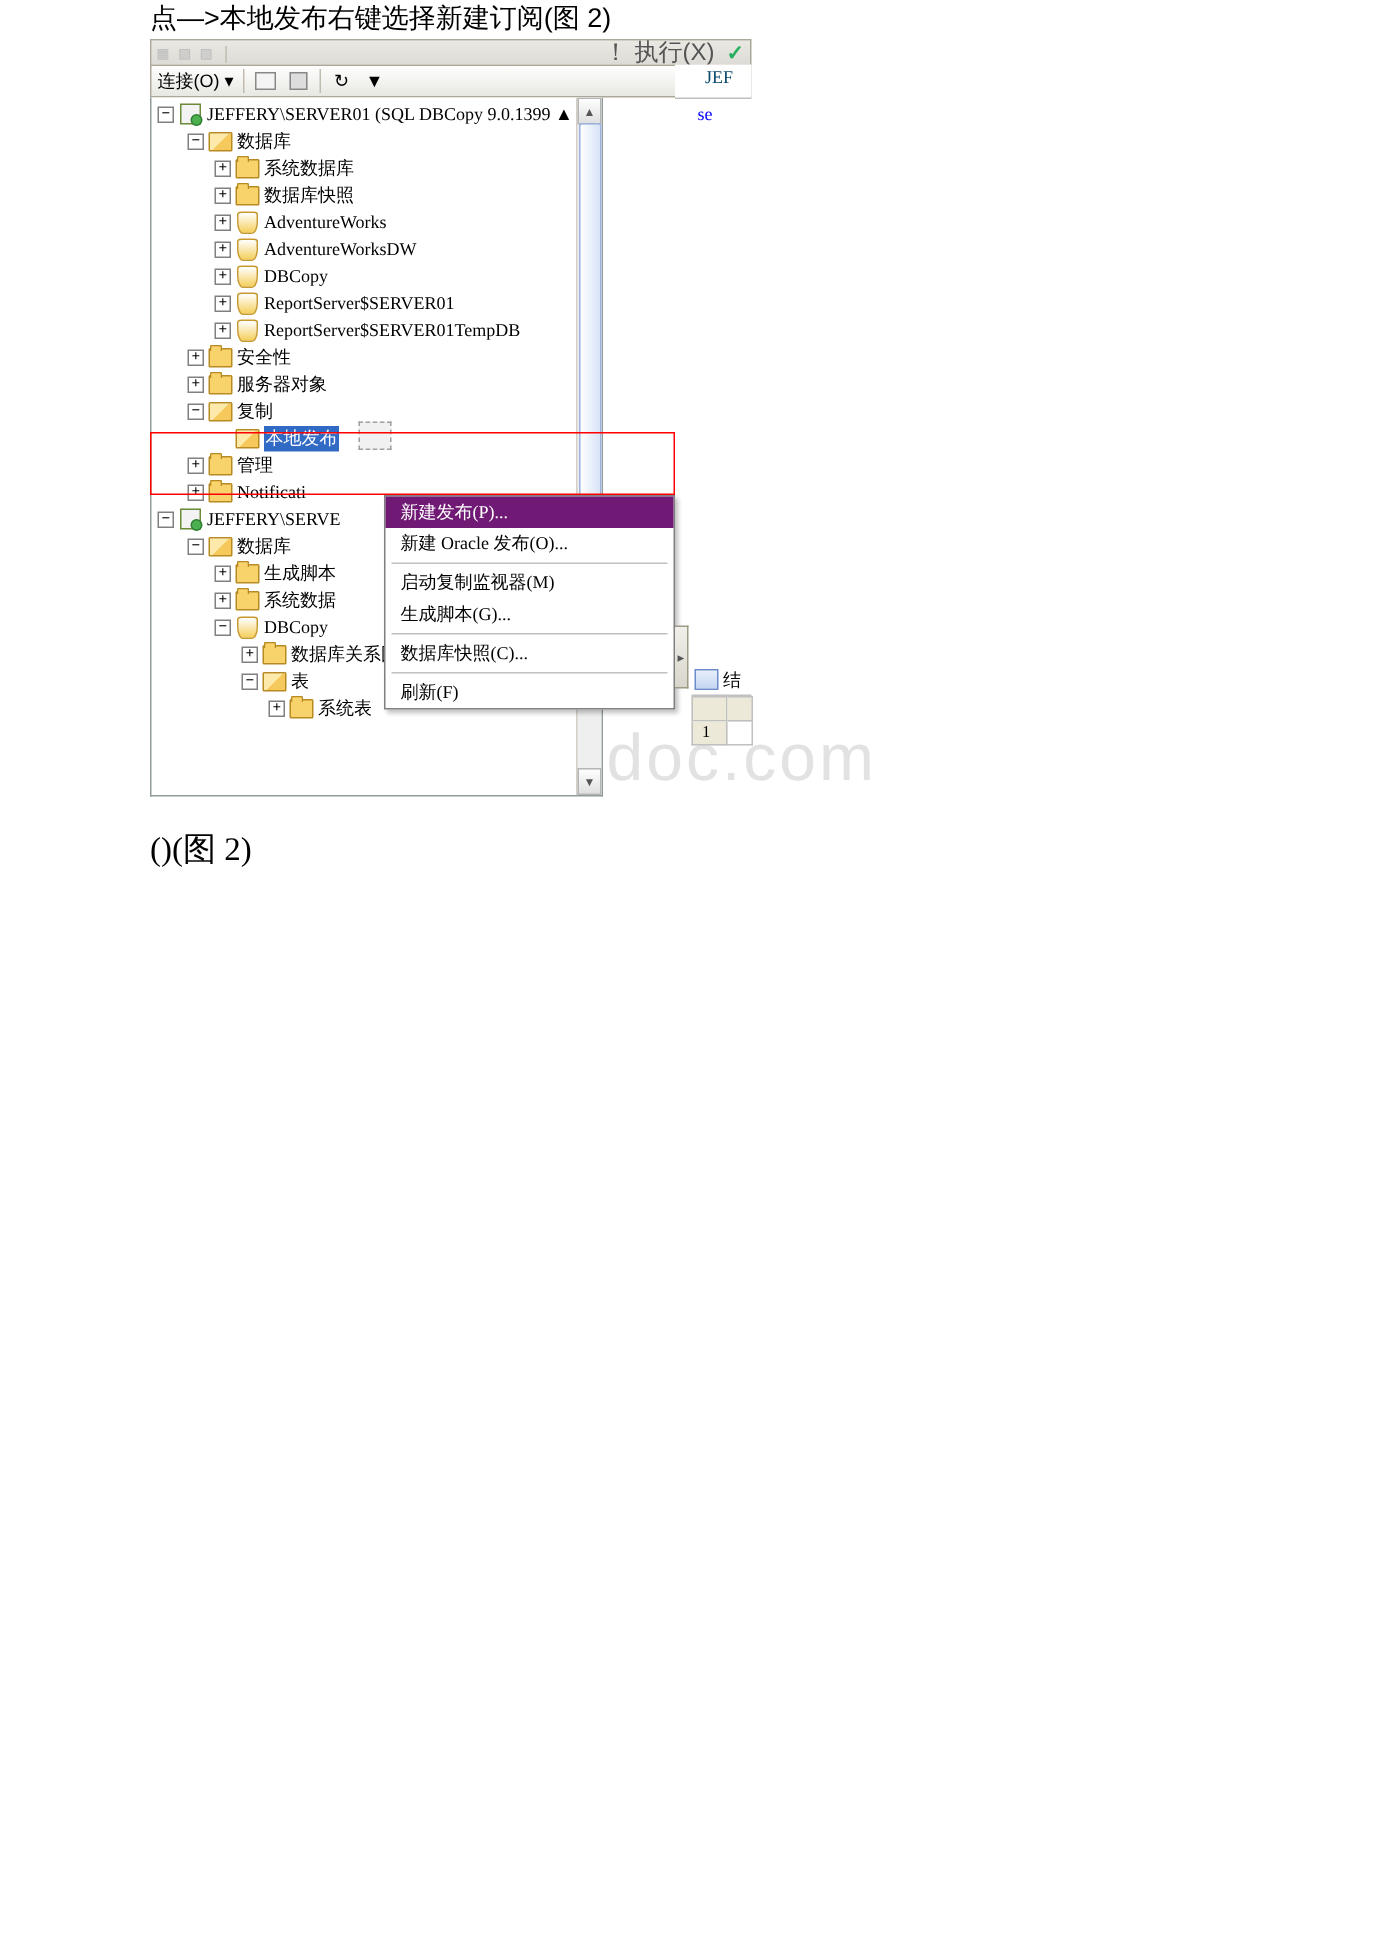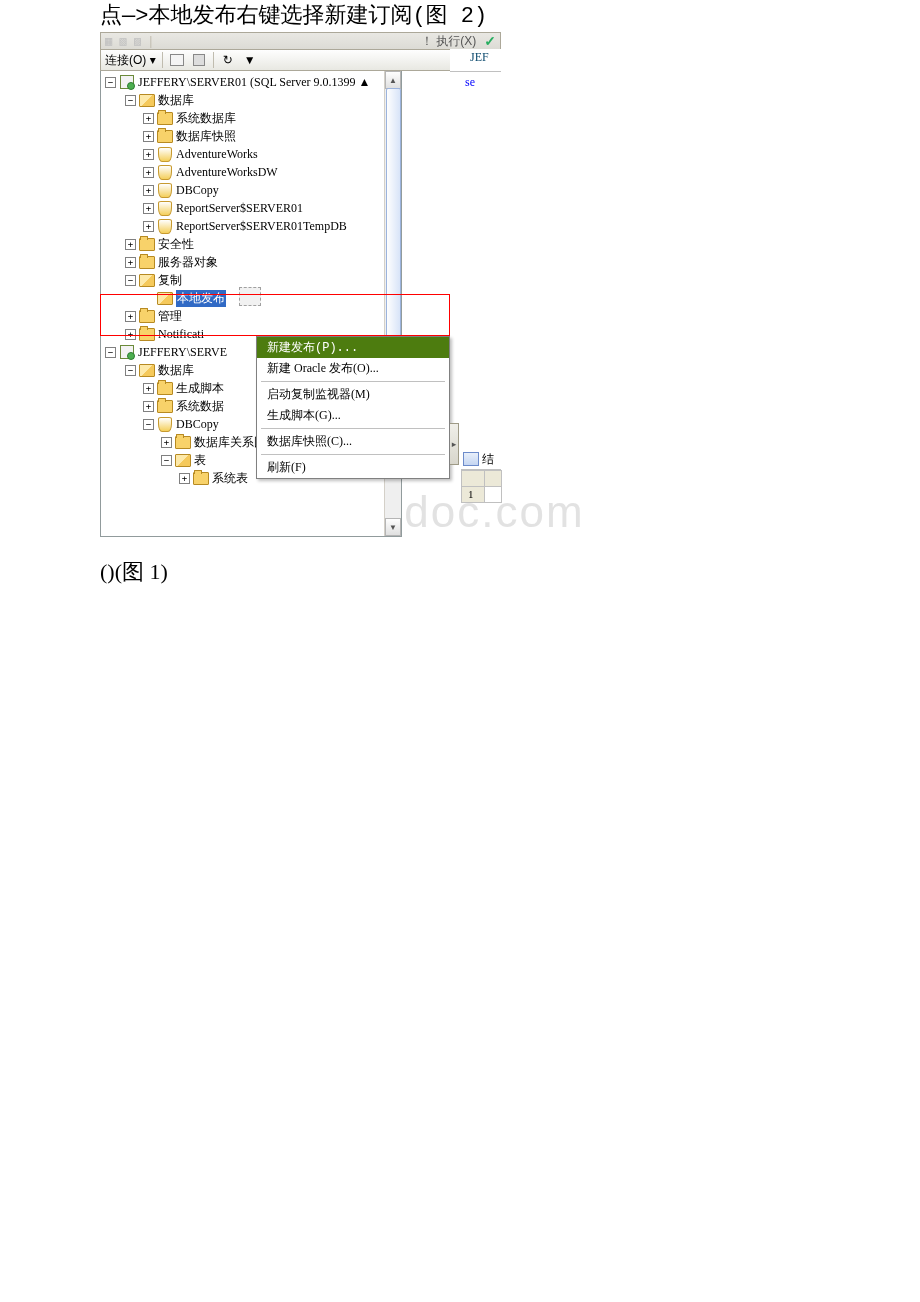--- a/index.html
+++ b/index.html
@@ -1,22 +1,22 @@
 <!DOCTYPE html>
 <html><head>
   <meta charset="utf-8">
   <style>
     body { margin:0; padding:0; font-family:"SimSun","宋体","Microsoft YaHei",Arial,sans-serif; background:#fff; font-size:12px; }
-    .doc-text { font-family:Liberation Mono, monospace; font-size:22px; color:#000; margin:0 0 2px 100px; }
+    .doc-text { font-family:Liberation Sans, sans-serif; font-size:18px; color:#000; margin:0 0 2px 100px; }
     .doc-text2 { font-family:"SimSun","宋体"; font-size:22px; color:#000; margin:20px 0 0 100px; }
     .app-wrap { margin-left:100px; width:401px; position:relative; }
 
     .top-toolbar { height:16px; background:linear-gradient(#e9e8e3,#dcdbd5); border:1px solid #aca899; display:flex; align-items:center; gap:8px; padding:0 4px; font-size:12px; color:#777; }
     .top-toolbar .ghost { color:#c0c0c0; font-family:monospace; }
-    .top-toolbar .exec { color:#555; font-size:12px; margin-left:auto; }
+    .top-toolbar .exec { color:#555; font-size:16px; margin-left:auto; }
 
     .titlebar { height:19px; background:linear-gradient(#8ba0d0,#4d6cb1 40%,#3a5ba7); color:#fff; display:flex; align-items:center; padding:0 4px; font-size:12px; border:1px solid #3a5ba7; }
     .titlebar .spacer { flex:1; }
     .titlebar .win-btns { display:flex; gap:3px; font-family:Arial; font-size:10px; }
     .titlebar .wbtn { width:12px; height:12px; display:flex; align-items:center; justify-content:center; color:#fff; cursor:default; }
     .titlebar .close { color:#fff; }
     .titlebar .arrow { font-size:10px; margin-right:2px; }
 
     .conn-bar { height:20px; background:linear-gradient(#fefefe,#e8e8e2); border:1px solid #aca899; border-top:none; display:flex; align-items:center; padding:0 4px; font-size:12px; gap:6px; color:#000; }
     .conn-bar .sep { width:1px; height:16px; background:#c0bcaf; }
@@ -38,21 +38,21 @@
     .sac  { width:12px; height:12px; border:1px solid #888; background:#fff; position:relative; }
     .sac::after { content:""; position:absolute; left:2px; top:2px; width:6px; height:6px; background:#b0c4de; }
 
     .txt { }
     .sel { background:#316ac5; color:#fff; padding:0 1px; }
 
     .redbox { position:absolute; border:1px solid #f00; pointer-events:none; left:0px; top:262px; width:348px; height:40px; }
 
     .ctx-menu { position:absolute; left:156px; top:304px; width:192px; background:#fff; border:1px solid #808080; box-shadow:2px 2px 3px rgba(0,0,0,.25); font:12px "SimSun"; }
     .ctx-item { padding:3px 8px 3px 10px; display:flex; align-items:center; height:15px; }
-    .ctx-item.highlight { background:#4d7c0f; color:#fff;font-family:Liberation Mono, monospace; }
+    .ctx-item.highlight { background:#701a75; color:#fff; }
     .ctx-sep { height:1px; background:#c0c0c0; margin:2px 4px; }
 
     .scrollbar-v { position:absolute; right:0; top:0; width:16px; height:100%; background:#efefef; border-left:1px solid #d4d0c8; }
     .sb-btn { height:16px; background:linear-gradient(#fefefe,#e0e0e0); border:1px solid #b5b5b5; display:flex; align-items:center; justify-content:center; font-size:8px; color:#555; }
     .sb-thumb { position:absolute; top:17px; left:1px; width:13px; height:360px; background:linear-gradient(90deg,#fefefe,#d8e4f8); border:1px solid #9bb3dd; border-radius:2px; }
     .sb-btn.bot { position:absolute; bottom:0; width:14px; }
 
     
     .right-strip { position:absolute; left:350px; top:17px; width:51px; }
     .rs-tabcell { height:21px; background:#fff; border-bottom:1px solid #c0c0c0; font:12px Tahoma; padding:1px 0 0 20px; color:#0c4a6e; overflow:hidden; }
@@ -100,21 +100,21 @@
 
   <div class="tree-panel">
     <div class="tree">
 
       <div class="row">
           <span class="sp" style="width:4px"></span>
           <span class="tog">−</span>
           <span class="ico">
             <span class="srv"></span>
           </span>
-          <span class="txt">JEFFERY\SERVER01  (SQL Server 9.0.1399 ▲</span>
+          <span class="txt">JEFFERY\SERVER01  (SQL DBCopy 9.0.1399 ▲</span>
         </div>
 
       <div class="row">
           <span class="sp"></span>
           <span class="sp" style="width:6px"></span>
           <span class="tog">−</span>
           <span class="ico">
             <span class="flo"></span>
           </span>
           <span class="txt">数据库</span>
@@ -374,13 +374,13 @@
         <span class="cell" style="width:10px;background:#ece9d8;">1</span>
           <span class="cell" style="width:4px;border-left:none;"></span>
       </div>
     </div>
   </div>
 
 </div>
 
 <div class="watermark">www.bingdoc.com</div>
 
-<p class="doc-text2">()(图 1)</p>
+<p class="doc-text2">()(图 2)</p>
 
 </body></html>

